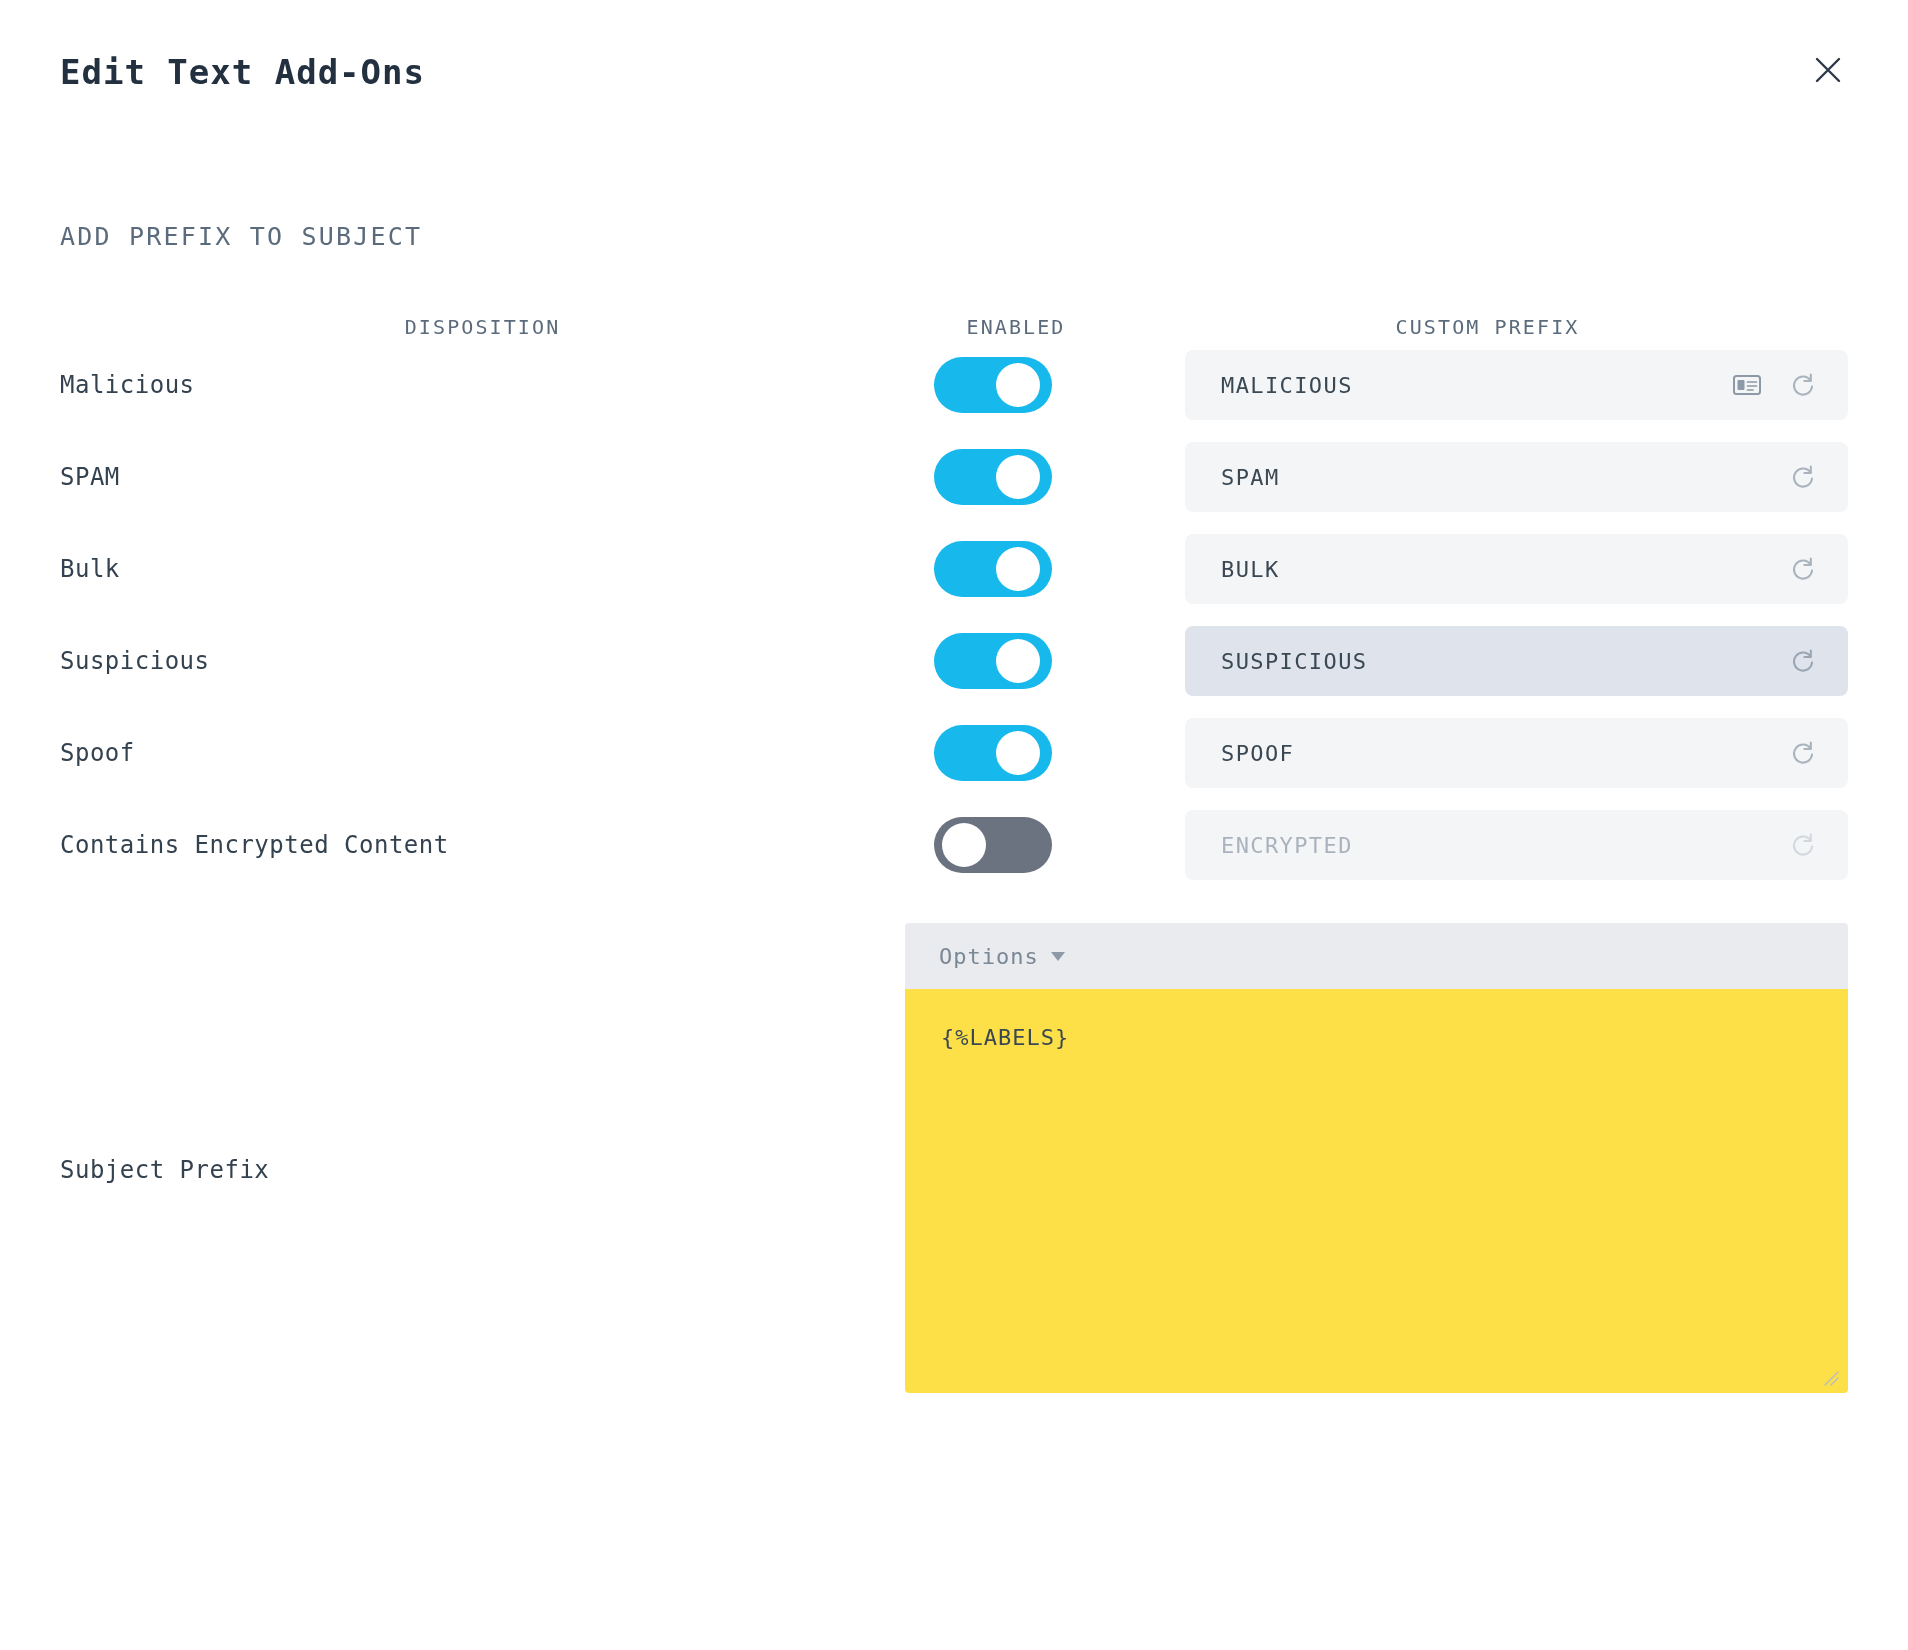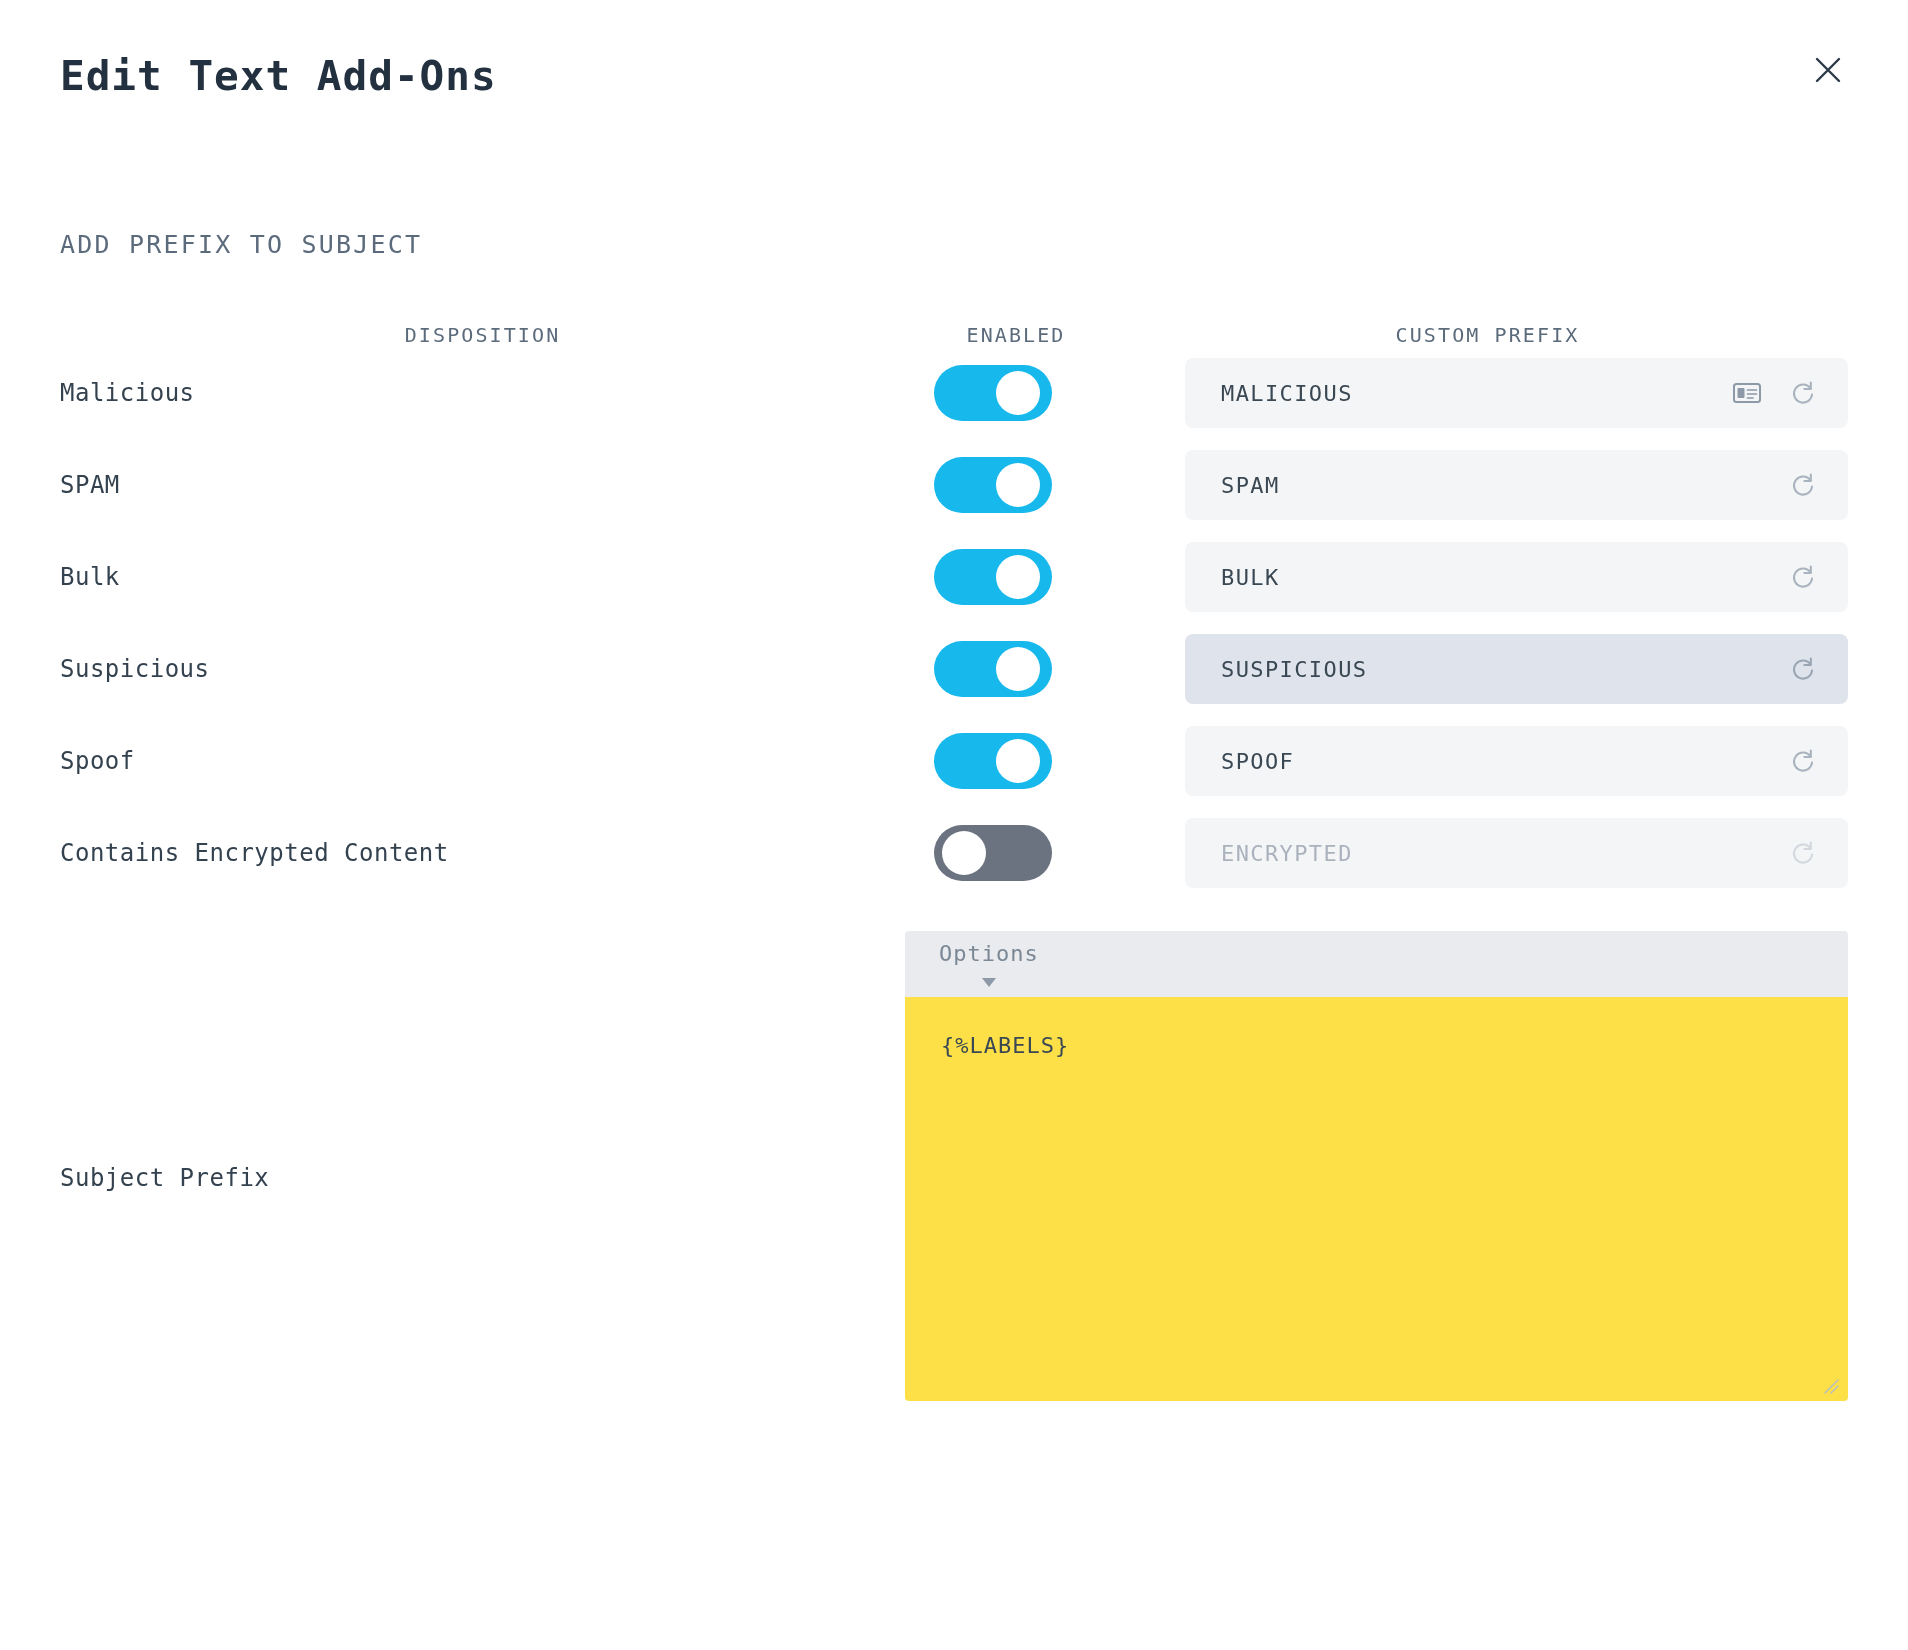--- a/index.html
+++ b/index.html
@@ -20,21 +20,21 @@
     width: 1908px;
     height: 1650px;
     padding: 0;
   }
   .dialog-header {
     position: relative;
     padding: 52px 60px 0 60px;
   }
   .dialog-title {
     font-family: "DejaVu Sans Mono", monospace;
-    font-size: 41px;
+    font-size: 34px;
     font-weight: bold;
     letter-spacing: 1px;
     color: #22303f;
     margin: 0;
   }
   .close-button {
     position: absolute;
     top: 48px;
     right: 58px;
     width: 44px;
@@ -191,21 +191,20 @@
     border: none;
     font-family: "DejaVu Sans Mono", monospace;
     font-size: 22px;
     color: #7a8795;
     letter-spacing: 1px;
     cursor: pointer;
     display: flex;
     align-items: center;
     gap: 12px;
     padding: 0;
-    flex-direction: column;
   }
   .caret {
     width: 0; height: 0;
     border-left: 7px solid transparent;
     border-right: 7px solid transparent;
     border-top: 9px solid #8d99a6;
     display: inline-block;
   }
   .editor-body {
     background: #fde047;

